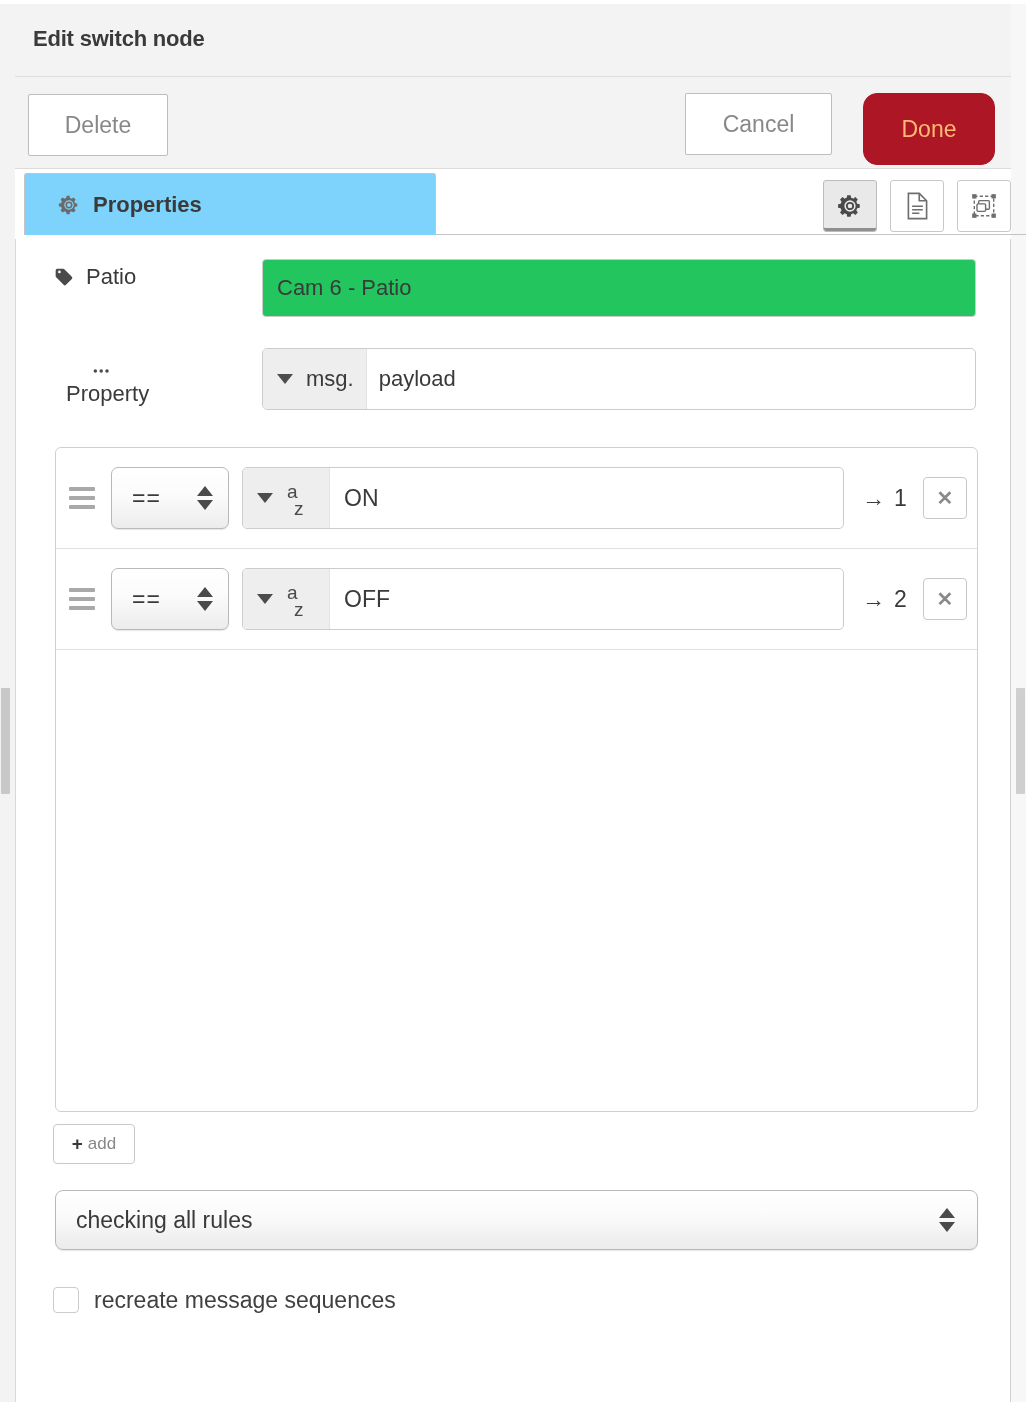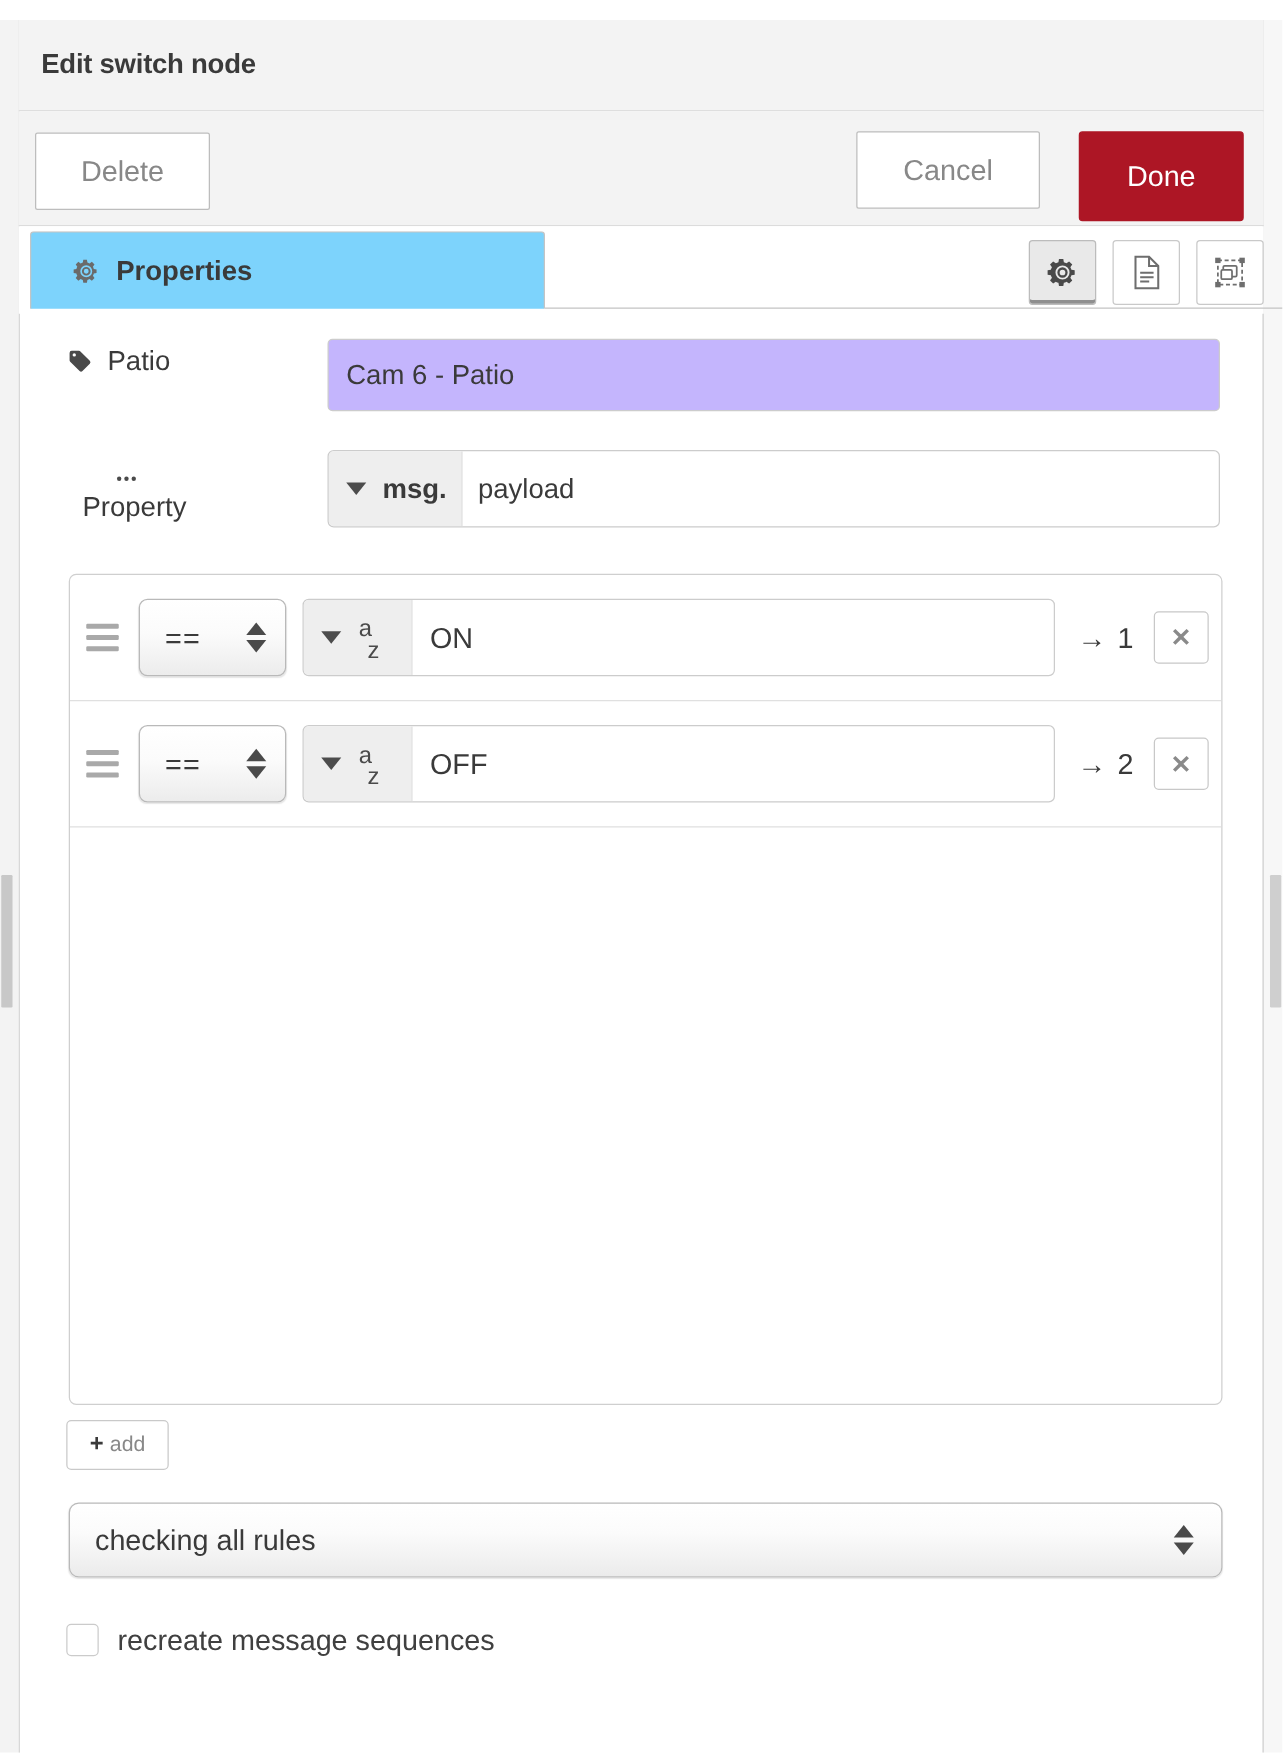--- a/index.html
+++ b/index.html
@@ -13,21 +13,21 @@
     font-family: "Liberation Sans", sans-serif;
     font-size: 14px;
     color: #333333;
     overflow: hidden;
     position: relative;
   }
 
   
   #dialog {
     position: absolute;
-    left: 0; top: 16px;
+    left: 0; top: 4px;
     width: 1026px; height: 1096px;
     box-sizing: border-box;
     background: #ffffff;
   }
 
   
   .side-rail {
     position: absolute;
     top: 0;
     width: 15px;
@@ -89,22 +89,22 @@
     align-items: center;
     justify-content: center;
     user-select: none;
   }
   #btn-delete { left: 13px;  top: 17px; width: 140px; height: 62px; }
   #btn-cancel { left: 670px; top: 16px; width: 147px; height: 62px; }
   #btn-done   {
     left: 848px; top: 16px; width: 132px; height: 72px;
     background: #ad1625;
     border: 1px solid #ad1625;
-    color: #ffffff;
-    border-radius: 3px;
+    color: #fdba74;
+    border-radius: 14px;
   }
 
   
   #tabstrip {
     position: absolute;
     left: 15px; top: 165px;
     width: 996px; height: 70px;
     background: #ffffff;
   }
   #tab-properties {
@@ -178,21 +178,21 @@
   #row-prop  { top: 338px; height: 78px; }
 
   #label-name { left: 39px; top: 14px; }
   #label-prop { left: 39px; top: 19px; flex-direction: column; }
 
   .text-input {
     position: absolute;
     box-sizing: border-box;
     border: 1px solid #cccccc;
     border-radius: 4px;
-    background: #c4b5fd;
+    background: #22c55e;
     font-family: "Liberation Sans", sans-serif;
     font-size: 22px;
     color: #3a3a3a;
     padding: 0 14px;
     outline: none;
   }
   #input-name {
     left: 247px; top: 9px;
     width: 714px; height: 58px;
   }
@@ -210,21 +210,20 @@
     align-items: stretch;
     overflow: hidden;
   }
   .ti-prefix {
     background: #eeeeee;
     display: flex;
     align-items: center;
     padding: 0 12px 0 14px;
     border-right: 1px solid #e2e2e2;
     cursor: pointer;
-    font-weight: bold;
   }
   .caret-down {
     width: 0; height: 0;
     border-left: 8px solid transparent;
     border-right: 8px solid transparent;
     border-top: 10px solid #4c4c4c;
     margin-right: 13px;
   }
   .ti-prefix-text {
     font-size: 22px;

